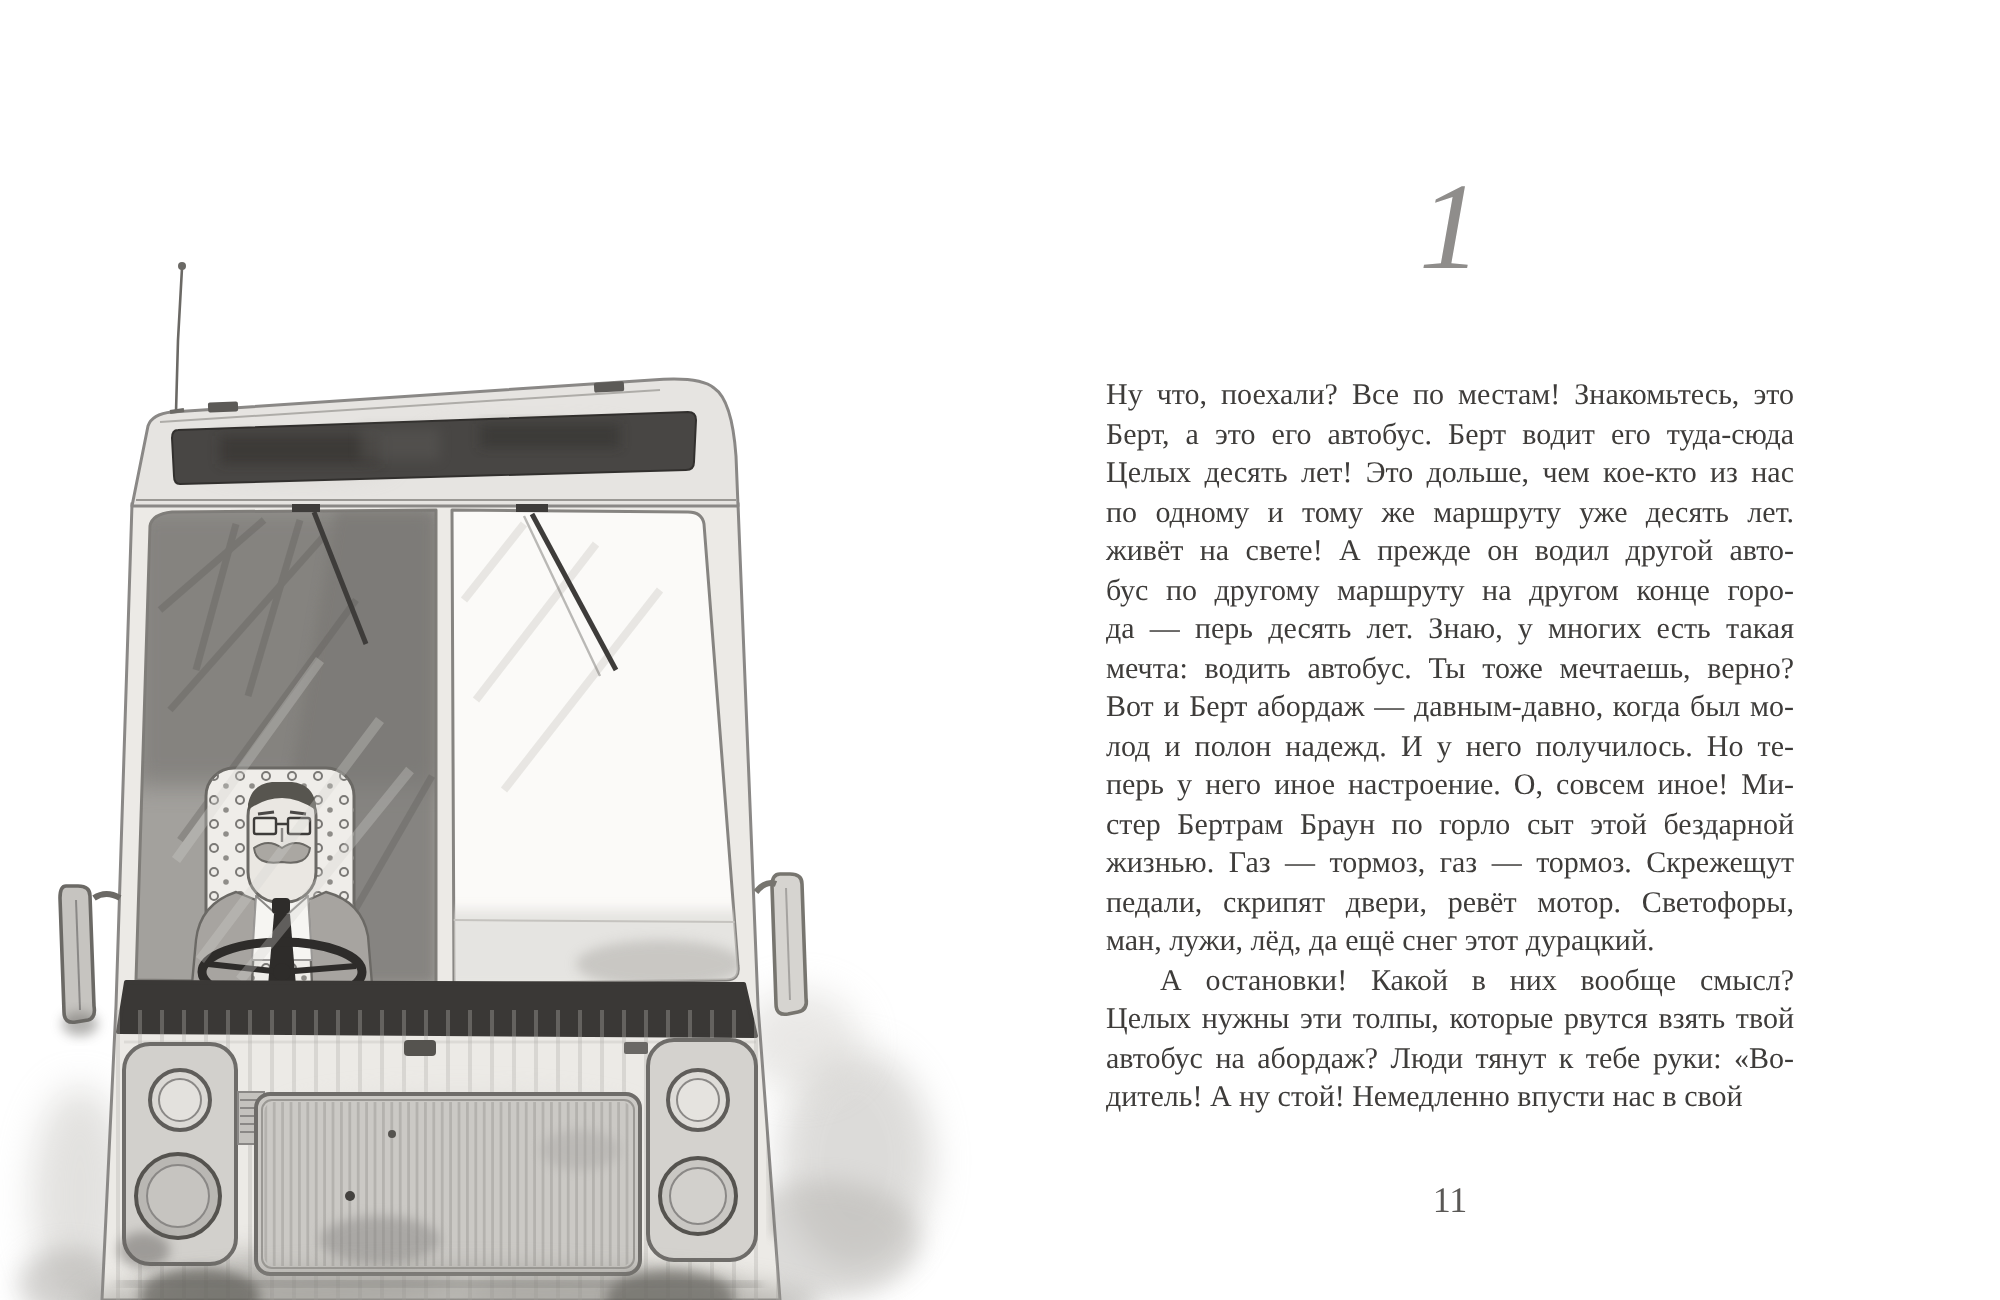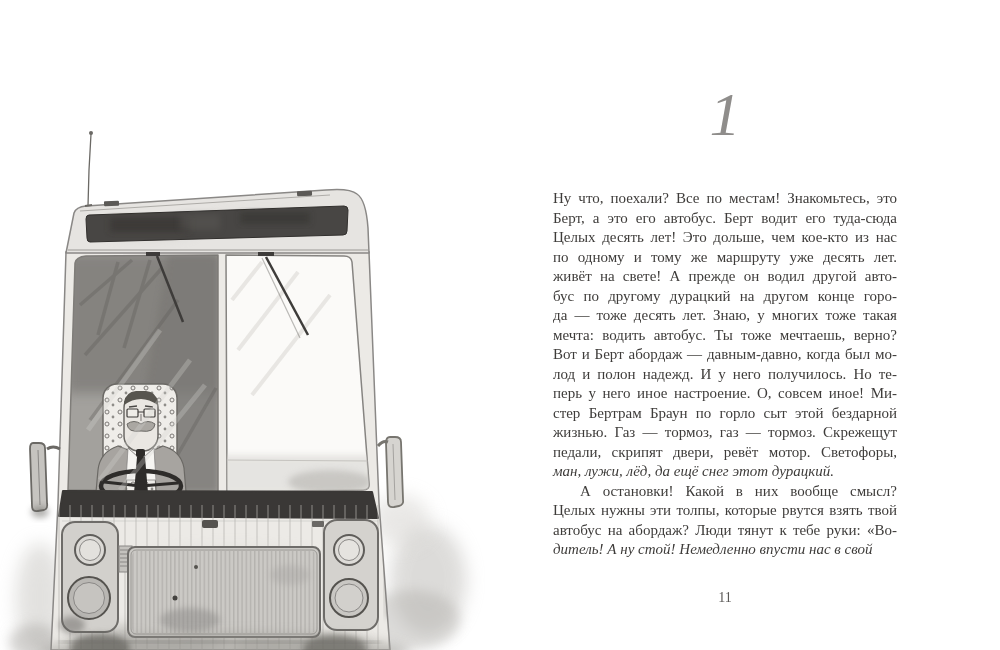--- a/index.html
+++ b/index.html
@@ -11,25 +11,25 @@
   .text-page{position:absolute;left:553px;top:0;width:344px;height:650px;}
   .chapter-number{
     position:absolute;left:0;top:86px;width:344px;text-align:center;
     font-style:italic;font-size:62px;line-height:56px;color:#8f8d8b;
   }
   .text-block{
     position:absolute;left:0;top:189px;width:344px;
     font-size:15px;line-height:19.5px;color:#3e3c3a;
   }
   .text-line{text-align:justify;text-align-last:justify;}
-  .text-line.para-last{text-align-last:left;font-style:italic;}
+  .text-line.para-last{text-align-last:left;}
   .text-line.indented{text-indent:27px;}
   .page-number{
     position:absolute;left:0;top:590px;width:344px;text-align:center;
-    font-size:14px;color:#5a5856;
+    font-size:18px;color:#5a5856;
   }
 </style>
 </head>
 <body>
 
 <div class="spread">
 
   <div class="illustration">
     <svg width="500" height="650" viewBox="0 0 500 650" xmlns="http://www.w3.org/2000/svg">
       <defs>
@@ -244,22 +244,22 @@
   </div>
 
   <div class="text-page">
     <div class="chapter-number">1</div>
     <div class="text-block">
         <div class="text-line">Ну что, поехали? Все по местам! Знакомьтесь, это</div>
         <div class="text-line">Берт, а это его автобус. Берт водит его туда-сюда</div>
         <div class="text-line">Целых десять лет! Это дольше, чем кое-кто из нас</div>
         <div class="text-line">по одному и тому же маршруту уже десять лет.</div>
         <div class="text-line">живёт на свете! А прежде он водил другой авто-</div>
-        <div class="text-line">бус по другому дурацкий на другом конце горо-</div>
-        <div class="text-line">да — тоже десять лет. Знаю, у многих тоже такая</div>
+        <div class="text-line">бус по другому маршруту на другом конце горо-</div>
+        <div class="text-line">да — перь десять лет. Знаю, у многих есть такая</div>
         <div class="text-line">мечта: водить автобус. Ты тоже мечтаешь, верно?</div>
         <div class="text-line">Вот и Берт абордаж — давным-давно, когда был мо-</div>
         <div class="text-line">лод и полон надежд. И у него получилось. Но те-</div>
         <div class="text-line">перь у него иное настроение. О, совсем иное! Ми-</div>
         <div class="text-line">стер Бертрам Браун по горло сыт этой бездарной</div>
         <div class="text-line">жизнью. Газ — тормоз, газ — тормоз. Скрежещут</div>
         <div class="text-line">педали, скрипят двери, ревёт мотор. Светофоры,</div>
         <div class="text-line para-last">ман, лужи, лёд, да ещё снег этот дурацкий.</div>
         <div class="text-line indented">А остановки! Какой в них вообще смысл?</div>
         <div class="text-line">Целых нужны эти толпы, которые рвутся взять твой</div>

